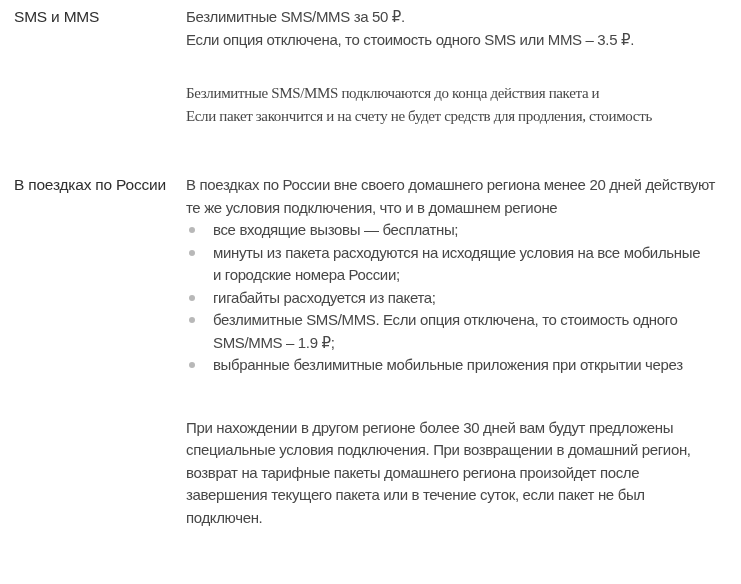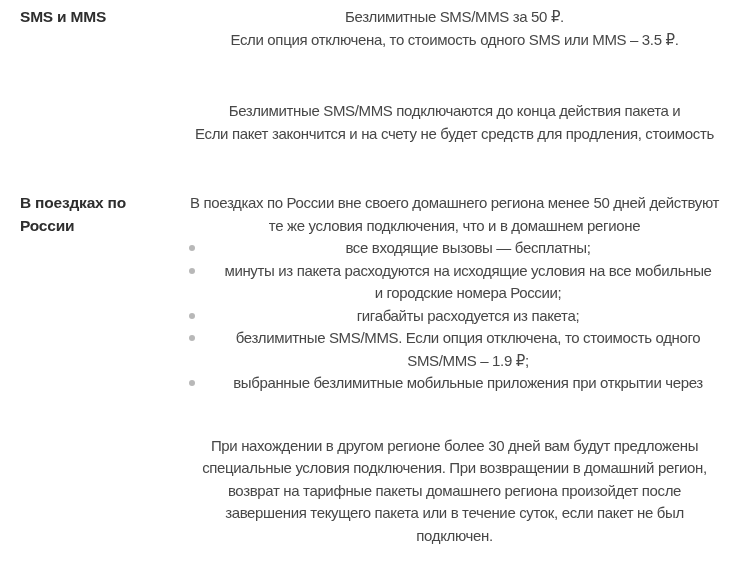--- a/index.html
+++ b/index.html
@@ -23,53 +23,52 @@
   .section {
     display: grid;
     grid-template-columns: 172px 1fr;
     align-items: start;
   }
   .section + .section {
     margin-top: 47px;
   }
   .row-label {
     font-size: 15.5px;
-    font-weight: bold;
+    font-weight: normal;
     letter-spacing: -0.2px;
     color: var(--label-text);
     line-height: 22.5px;
     padding-right: 10px;
-    margin-left: 6px;
   }
   .content {
     font-size: 15px;
     letter-spacing: -0.35px;
     line-height: 22.5px;
     color: var(--body-text);
   }
   .paragraph { }
-  .paragraph + .paragraph { margin-top: 49px; }
+  .paragraph + .paragraph { margin-top: 31px; font-family: Liberation Serif, serif; }
   .paragraph.after-list { margin-top: 40px; }
   .bullet-list {
     list-style: none;
   }
   .bullet-list li {
     position: relative;
     padding-left: 27px;
   }
   .bullet-list .dot {
     position: absolute;
     left: 3px;
     top: 8px;
     width: 6px;
     height: 6px;
     border-radius: 50%;
     background: var(--bullet-dot);
   }
-  .text-line { min-height: 22.5px; text-align: center; }
+  .text-line { min-height: 22.5px; }
 </style>
 </head>
 <body>
 
 <div class="doc">
 
   <div class="section">
     <div class="row-label">SMS и MMS</div>
     <div class="content">
       <div class="paragraph">
@@ -80,21 +79,21 @@
           <div class="text-line">Безлимитные SMS/MMS подключаются до конца действия пакета и</div>
           <div class="text-line">Если пакет закончится и на счету не будет средств для продления, стоимость</div>
         </div>
     </div>
   </div>
 
   <div class="section">
     <div class="row-label">В поездках по России</div>
     <div class="content">
       <div class="paragraph">
-          <div class="text-line">В поездках по России вне своего домашнего региона менее 50 дней действуют</div>
+          <div class="text-line">В поездках по России вне своего домашнего региона менее 20 дней действуют</div>
           <div class="text-line">те же условия подключения, что и в домашнем регионе</div>
         </div>
       <ul class="bullet-list">
           <li>
             <span class="dot"></span>
             <div class="text-line">все входящие вызовы — бесплатны;</div>
           </li>
           <li>
             <span class="dot"></span>
             <div class="text-line">минуты из пакета расходуются на исходящие условия на все мобильные</div>

